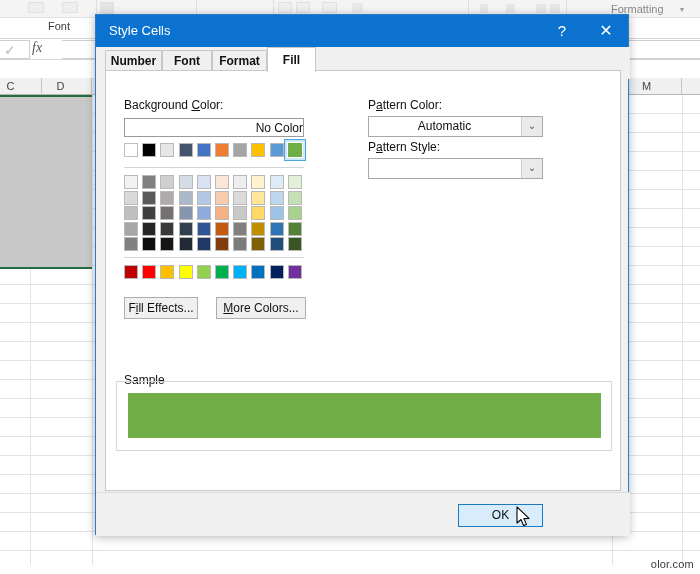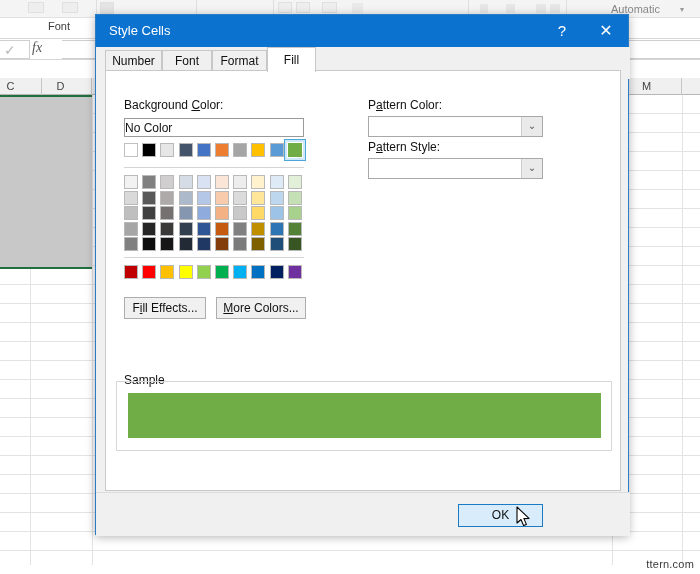--- a/index.html
+++ b/index.html
@@ -92,20 +92,21 @@
   .title-btn {
     position:absolute; top:0; height:32px; width:44px;
     color:#fff; font-size:14px; text-align:center; line-height:32px;
   }
   .title-btn.help { right:44px; font-size:15px; }
   .title-btn.close { right:0; font-size:16px; }
 
   .tabstrip {
     position:absolute; left:0; top:32px; width:534px; height:32px;
     background:#f0f0f0;
+    font-weight:bold;
   }
   .tab {
     position:absolute; top:3px; height:21px; line-height:21px;
     font-size:12px; color:#111; text-align:center;
     border:1px solid #c8c8c8; border-bottom:none;
     background:#f0f0f0;
   }
   .tab.active {
     background:#ffffff; top:0; height:25px; line-height:25px;
     border-color:#c8c8c8; z-index:3;
@@ -115,21 +116,21 @@
     position:absolute; left:9px; top:55px; width:516px; height:421px;
     background:#ffffff; border:1px solid #c8c8c8;
   }
 
   .lbl { position:absolute; font-size:12px; color:#111; white-space:nowrap; }
   .lbl u { text-decoration:underline; }
 
   .nocolor-btn {
     position:absolute; left:18px; top:47px; width:180px; height:19px;
     background:#ffffff; border:1px solid #9a9a9a;
-    font-size:12px; color:#111; text-align:left; line-height:18px;
+    font-size:12px; color:#111; text-align:right; line-height:18px;
   }
 
   .sw {
     position:absolute; width:14px; height:14px;
     border:1px solid #b9b9b9;
   }
   .sw-sel-ring {
     position:absolute; width:22px; height:22px;
     border:1px solid #4ca6d9; background:#cfe8f7;
   }
@@ -213,21 +214,21 @@
   <div class="ribbon-ghost" style="left:100px;top:2px;  width:14px; height:12px; background:#e4e4e4;"></div>
   <div class="ribbon-ghost" style="left:278px;top:2px;  width:14px; height:11px;"></div>
   <div class="ribbon-ghost" style="left:296px;top:2px;  width:14px; height:11px;"></div>
   <div class="ribbon-ghost" style="left:322px;top:2px;  width:15px; height:11px;"></div>
   <div class="ribbon-ghost" style="left:352px;top:3px;  width:11px; height:10px; border:none; background:#e9e9e9;"></div>
   <div class="ribbon-ghost" style="left:480px;top:4px;  width:8px;  height:9px;  border:none; background:#e6e6e6;"></div>
   <div class="ribbon-ghost" style="left:506px;top:4px;  width:9px;  height:9px;  border:none; background:#e6e6e6;"></div>
   <div class="ribbon-ghost" style="left:536px;top:4px;  width:10px; height:9px;  border:none; background:#e6e6e6;"></div>
   <div class="ribbon-ghost" style="left:550px;top:4px;  width:10px; height:9px;  border:none; background:#e6e6e6;"></div>
 
-  <div class="ribbon-label" style="left:611px; top:3px;">Automatic</div>
+  <div class="ribbon-label" style="left:611px; top:3px;">Formatting</div>
   <div class="ribbon-caret" style="left:680px; top:5px;">▾</div>
 
   <div class="font-group-label">Font</div>
 
   <div class="formula-row"></div>
   <div class="namebox"></div>
   <div class="check-glyph">✓</div>
   <div class="fx-glyph">fx</div>
   <div class="fbar"></div>
 
@@ -267,21 +268,21 @@
     <div class="gline-h" style="top:398px"></div>
     <div class="gline-h" style="top:417px"></div>
     <div class="gline-h" style="top:436px"></div>
     <div class="gline-h" style="top:455px"></div>
   </div>
 
   <div class="sel-block"></div>
   <div class="sel-edge" style="top:95px"></div>
   <div class="sel-edge" style="top:267px"></div>
 
-  <div class="watermark">ttern.com</div>
+  <div class="watermark">olor.com</div>
 </div>
 
 <div id="dialog">
 
   <div class="title-bar">
     <div class="title-text">Style Cells</div>
     <div class="title-btn help">?</div>
     <div class="title-btn close">✕</div>
   </div>
 
@@ -371,25 +372,26 @@
         <div class="sw" style="left: 54.4px; top: 0px; background: rgb(255, 192, 0);"></div>
         <div class="sw" style="left: 72.6px; top: 0px; background: rgb(255, 255, 0);"></div>
         <div class="sw" style="left: 90.8px; top: 0px; background: rgb(146, 208, 80);"></div>
         <div class="sw" style="left: 109px; top: 0px; background: rgb(0, 176, 80);"></div>
         <div class="sw" style="left: 127.2px; top: 0px; background: rgb(0, 176, 240);"></div>
         <div class="sw" style="left: 145.4px; top: 0px; background: rgb(0, 112, 192);"></div>
         <div class="sw" style="left: 163.6px; top: 0px; background: rgb(0, 32, 96);"></div>
         <div class="sw" style="left: 181.8px; top: 0px; background: rgb(112, 48, 160);"></div>
       </div>
 
-    <div class="dlg-btn" style="left:18px;  top:226px; width:82px;">F<u>i</u>ll Effects...</div>
+    <div class="dlg-btn" style="left:18px;  top:226px; width:74px;">F<u>i</u>ll Effects...</div>
     <div class="dlg-btn" style="left:110px; top:226px; width:90px;"><u>M</u>ore Colors...</div>
 
     <div class="lbl" style="left:262px; top:27px;">P<u>a</u>ttern Color:</div>
     <div class="combo" style="left:262px; top:45px; width:175px;">
+      <div class="combo-text">Automatic</div>
       <div class="combo-arrow">⌄</div>
     </div>
 
     <div class="lbl" style="left:262px; top:69px;">P<u>a</u>ttern Style:</div>
     <div class="combo" style="left:262px; top:87px; width:175px;">
       <div class="combo-text"></div>
       <div class="combo-arrow">⌄</div>
     </div>
 
     <div class="group-title">Sample</div>

